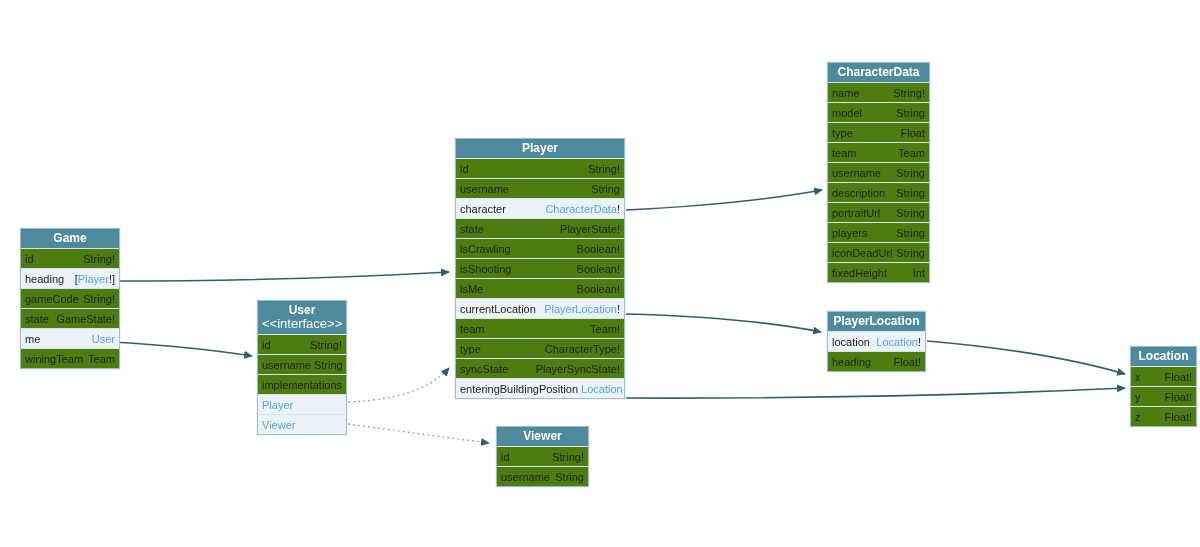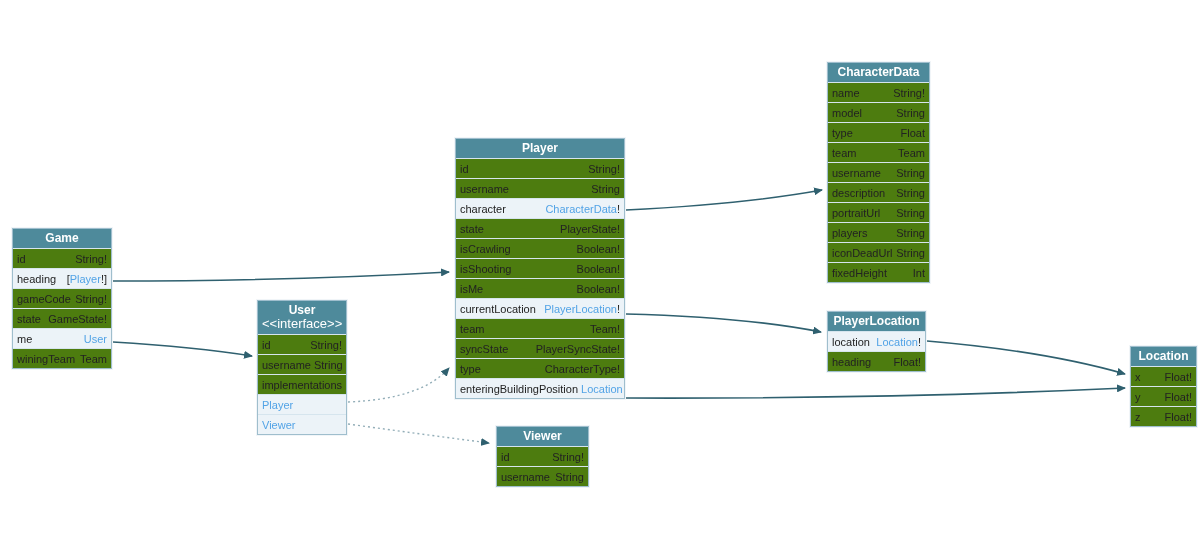--- a/index.html
+++ b/index.html
@@ -44,21 +44,21 @@
   <path d="M113,281 Q290,281 449,272" class="edge" marker-end="url(#arrow)"></path>
       <path d="M113,342 Q195,347 252,356" class="edge" marker-end="url(#arrow)"></path>
       <path d="M348,402 Q422,399 449,368" class="edge dotted" marker-end="url(#arrow)"></path>
       <path d="M348,424 Q420,434 489,443" class="edge dotted" marker-end="url(#arrow)"></path>
       <path d="M626,210 Q745,204 822,190" class="edge" marker-end="url(#arrow)"></path>
       <path d="M626,314 Q745,317 821,332" class="edge" marker-end="url(#arrow)"></path>
       <path d="M626,398 Q890,399 1125,388" class="edge" marker-end="url(#arrow)"></path>
       <path d="M927,341 Q1045,351 1125,374" class="edge" marker-end="url(#arrow)"></path>
     </svg>
   <div id="tables">
-      <div class="tbl" style="left: 12px; top: 228px; width: 100px;">
+      <div class="tbl" style="left: 20px; top: 228px; width: 100px;">
         <div class="hdr">
           <div class="hdr-title">Game</div>
         </div>
         <div class="row">
           <span class="nm">id</span>
           <span class="tp">String!</span>
         </div>
         <div class="row hl">
           <span class="nm">heading</span>
           <span class="tp">[<span class="lnk">Player</span>!]</span>
@@ -137,26 +137,26 @@
         </div>
         <div class="row hl">
           <span class="nm">currentLocation</span>
           <span class="tp"><span class="lnk">PlayerLocation</span>!</span>
         </div>
         <div class="row">
           <span class="nm">team</span>
           <span class="tp">Team!</span>
         </div>
         <div class="row">
+          <span class="nm">type</span>
+          <span class="tp">CharacterType!</span>
+        </div>
+        <div class="row">
           <span class="nm">syncState</span>
           <span class="tp">PlayerSyncState!</span>
-        </div>
-        <div class="row">
-          <span class="nm">type</span>
-          <span class="tp">CharacterType!</span>
         </div>
         <div class="row hl">
           <span class="nm">enteringBuildingPosition</span>
           <span class="tp"><span class="lnk">Location</span></span>
         </div>
       </div>
       <div class="tbl" style="left: 496px; top: 426px; width: 93px;">
         <div class="hdr">
           <div class="hdr-title">Viewer</div>
         </div>

